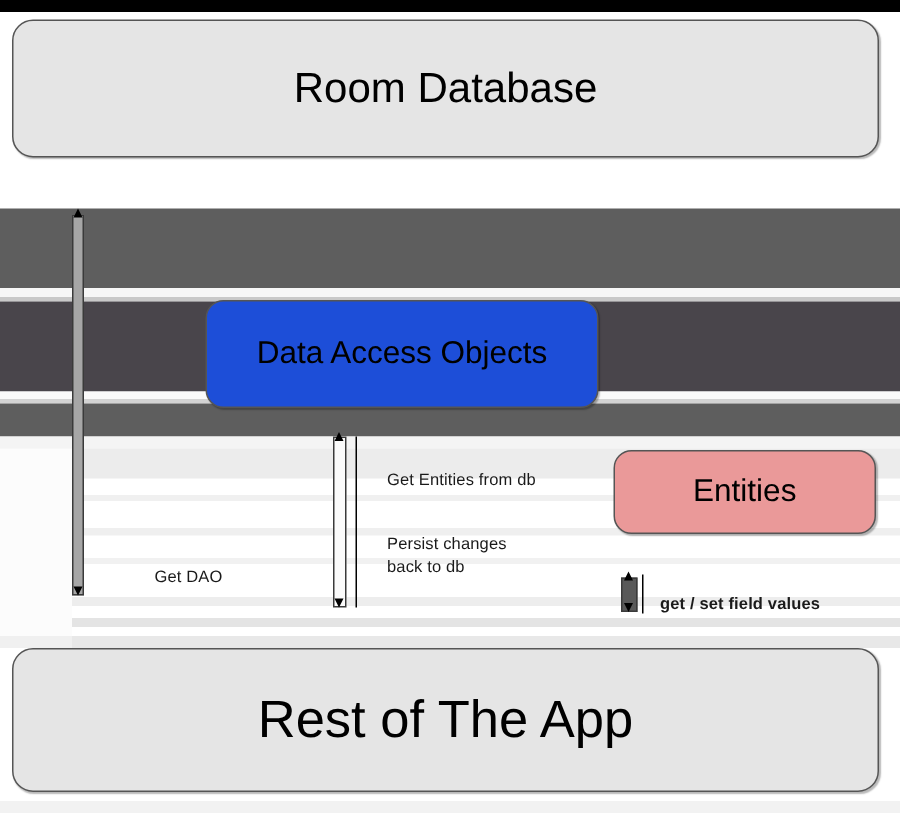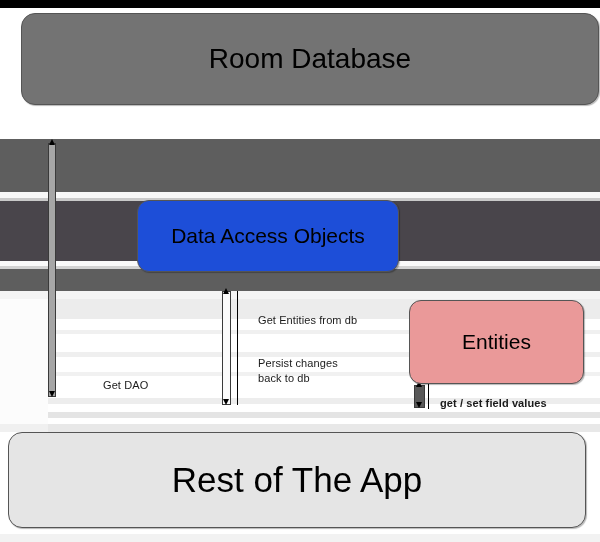--- a/index.html
+++ b/index.html
@@ -56,32 +56,32 @@
     box-sizing: border-box;
     border: 1px solid #555555;
     border-radius: 12px;
     display: flex;
     align-items: center;
     justify-content: center;
     color: #000000;
     box-shadow: 1px 1px 1px rgba(0,0,0,0.28);
   }
   #node-room-database {
-    left: 21px; top: 13px; width: 578px; height: 92px;
-    background: #737373;
+    left: 8px; top: 13px; width: 578px; height: 92px;
+    background: #e5e5e5;
     font-size: 28px;
     border-radius: 14px;
   }
   #node-data-access-objects {
     left: 137px; top: 200px; width: 262px; height: 72px;
     background: #1d4ed8;
     font-size: 21px;
   }
   #node-entities {
-    left: 409px; top: 300px; width: 175px; height: 84px;
+    left: 409px; top: 300px; width: 175px; height: 56px;
     background: #ea9999;
     font-size: 21px;
   }
   #node-rest-of-the-app {
     left: 8px; top: 432px; width: 578px; height: 96px;
     background: #e5e5e5;
     font-size: 35px;
     border-radius: 14px;
   }
 

